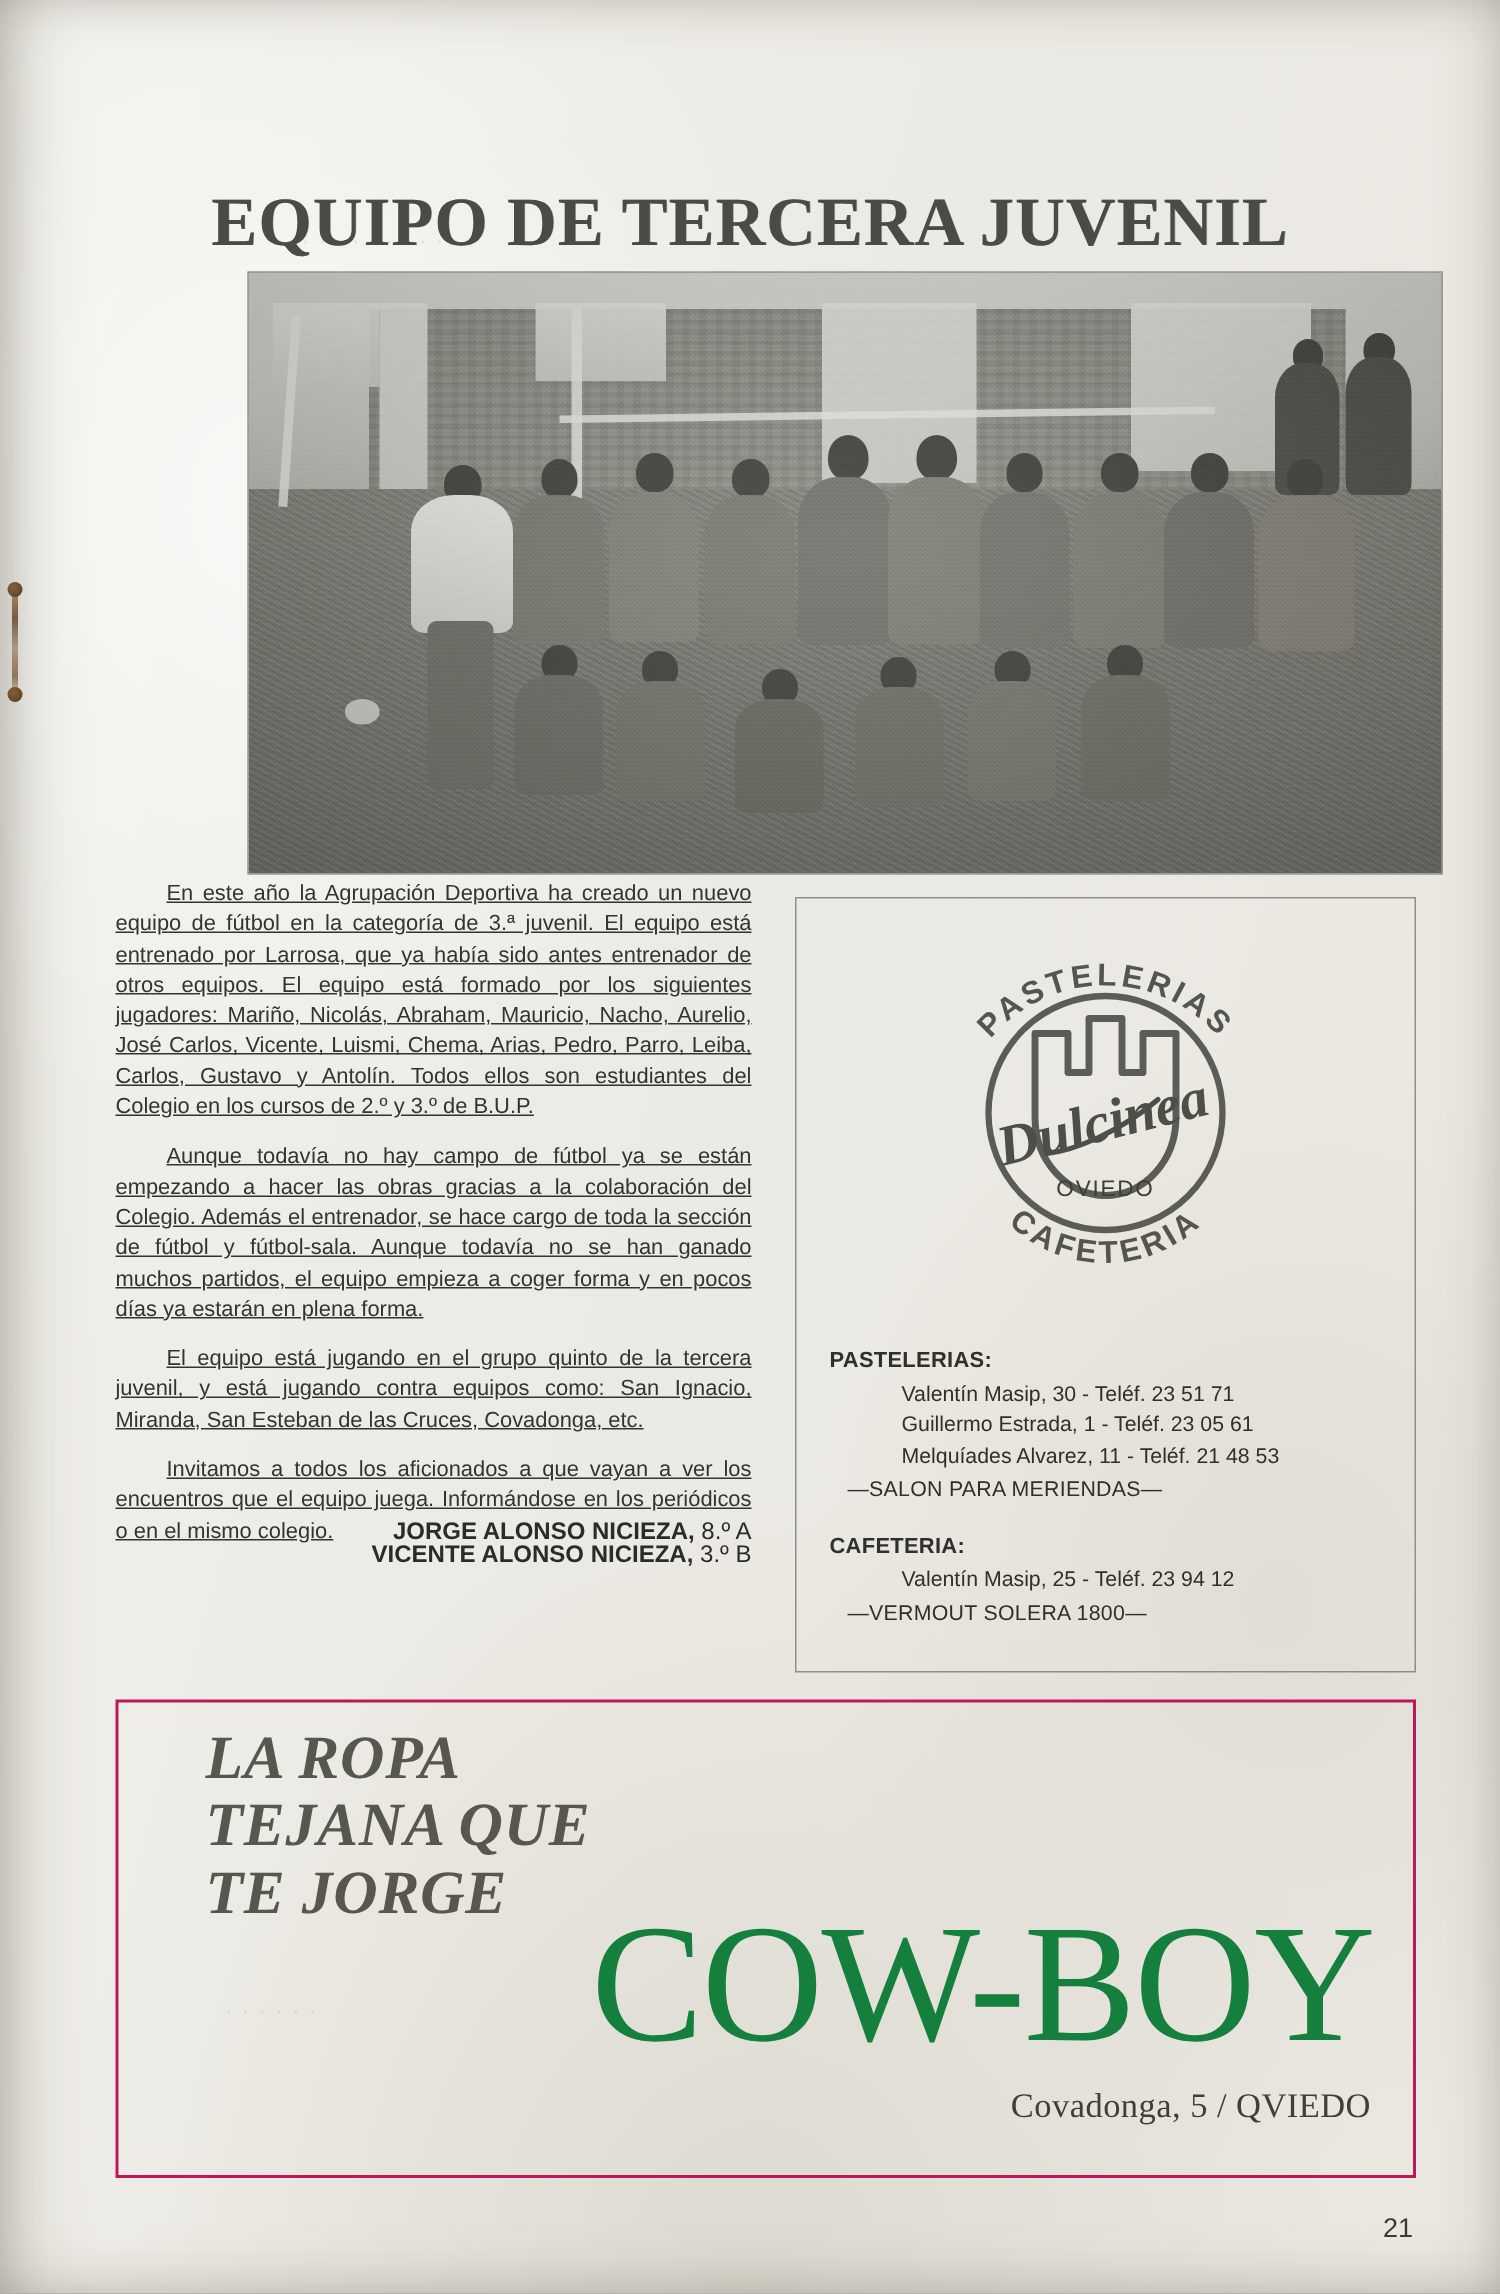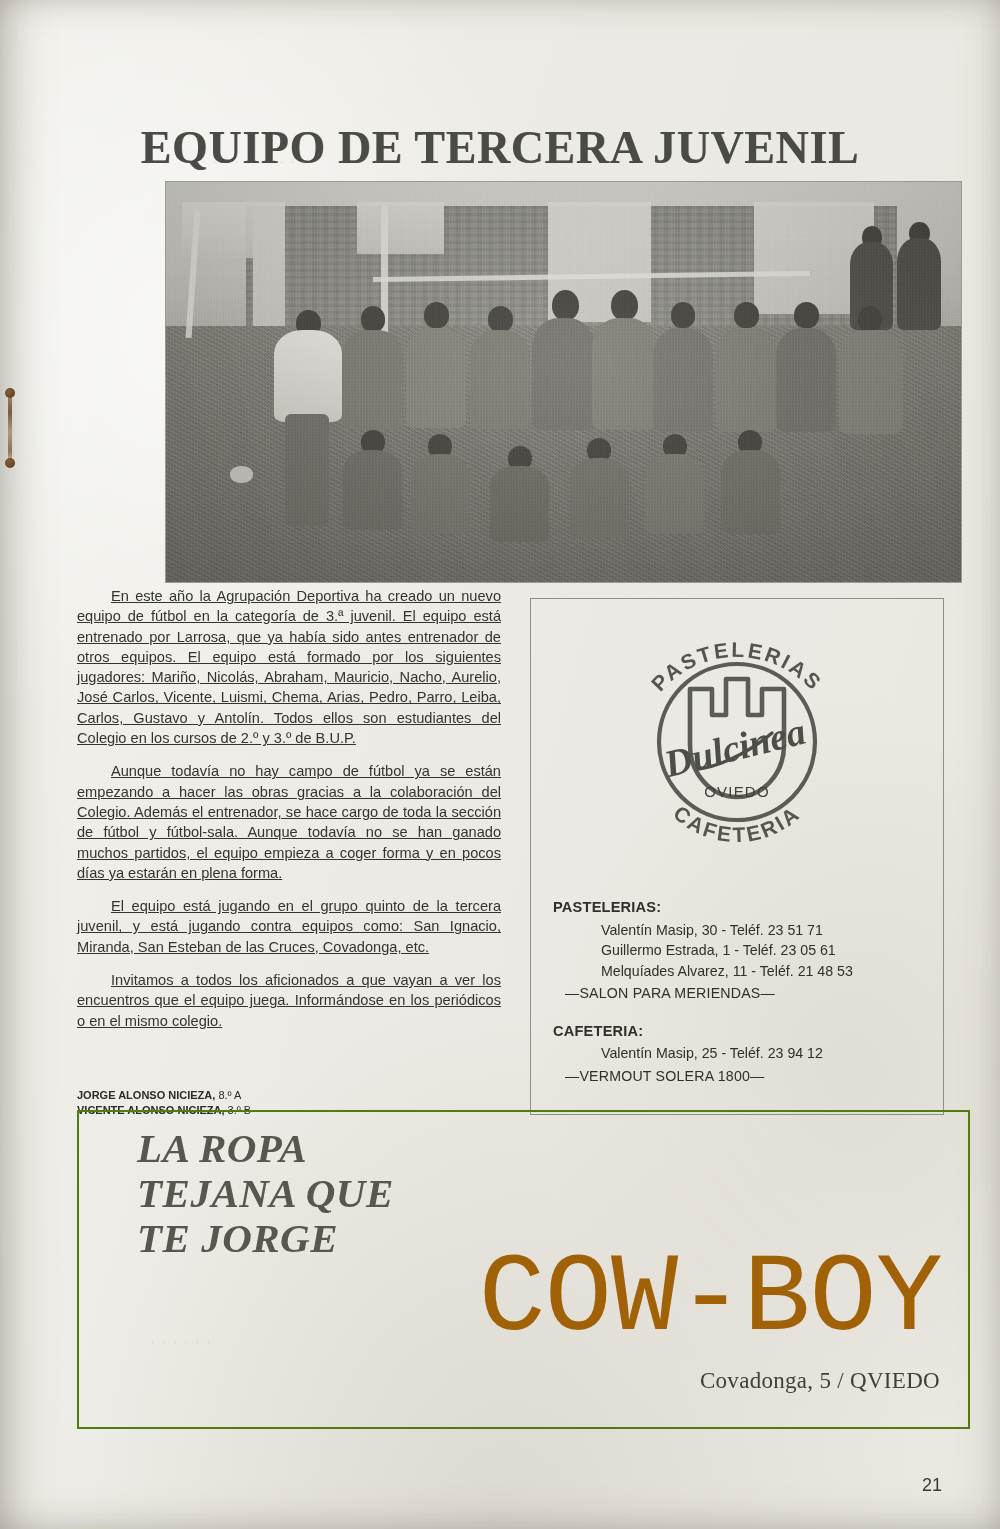--- a/index.html
+++ b/index.html
@@ -155,24 +155,24 @@
     color: #34342f;
     text-decoration: underline;
   }
   .article p {
     margin: 0 0 13px 0;
     text-indent: 34px;
   }
   .byline {
     position: absolute;
     left: 77px;
-    top: 1088px;
+    top: 1014px;
     width: 424px;
-    text-align: left;
-    font-size: 11px;
+    text-align: right;
+    font-size: 16px;
     line-height: 15px;
     color: #2b2b27;
   }
   .byline .nm { font-weight: 700; }
 
   
   .ad-dulcinea {
     position: absolute;
     left: 530px;
     top: 598px;
@@ -211,47 +211,46 @@
     margin-left: 12px;
     margin-top: 2px;
     letter-spacing: 0.2px;
   }
   .ad-gap { height: 17px; }
 
   
   .ad-cowboy {
     position: absolute;
     left: 77px;
-    top: 1110px;
+    top: 1133px;
     width: 863px;
     height: 315px;
-    border: 2px solid #4d7c0f;
-    padding-left: 26px;
+    border: 2px solid #be185d;
   }
   .cb-slogan {
     position: absolute;
     left: 58px;
     top: 14px;
     font-family: "Liberation Serif", serif;
     font-style: italic;
     font-weight: 700;
     font-size: 41px;
     line-height: 45px;
     color: #57574f;
     letter-spacing: 0.5px;
   }
   .cb-logo {
     position: absolute;
     right: 26px;
     top: 132px;
-    font-family: Liberation Mono, monospace;
+    font-family: Liberation Serif, serif;
     font-size: 112px;
     line-height: 112px;
     font-weight: 400;
-    color: #a16207;
+    color: #15803d;
     letter-spacing: -1px;
     white-space: nowrap;
     margin-left: 44px;
   }
   .cb-addr {
     position: absolute;
     right: 28px;
     top: 256px;
     font-family: "Liberation Serif", serif;
     font-size: 23px;

